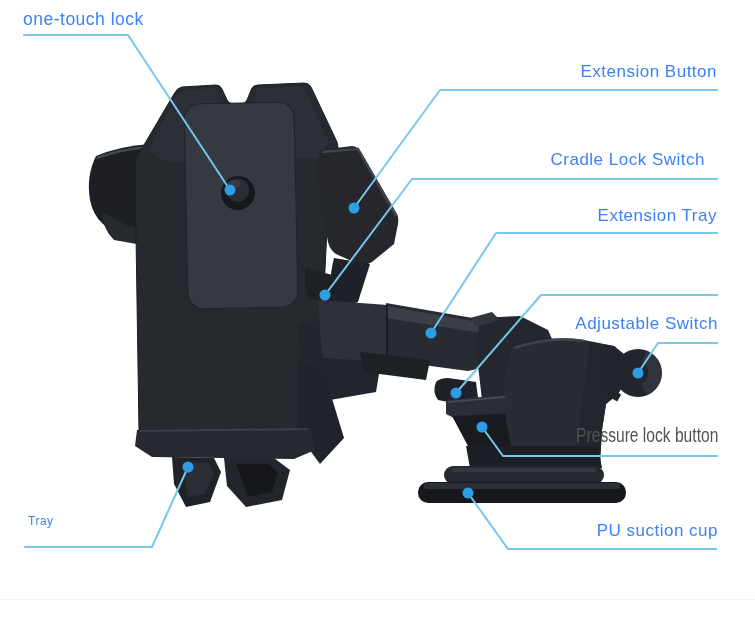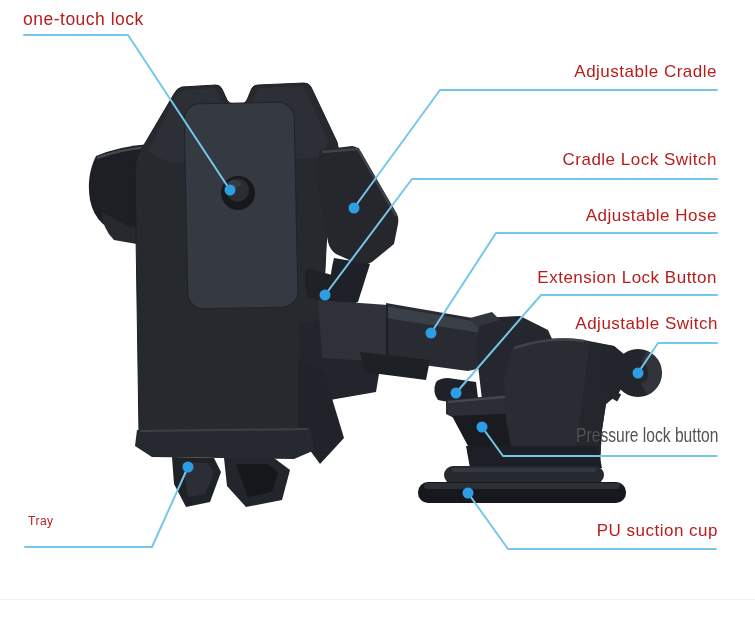--- a/index.html
+++ b/index.html
@@ -1,27 +1,27 @@
 <!DOCTYPE html>
 <html><head>
 <meta charset="utf-8">
 <style>
   html,body{margin:0;padding:0;background:#fff;}
   #stage{
     position:relative;width:755px;height:627px;background:#ffffff;
     overflow:hidden;font-family:"Liberation Sans",sans-serif;
   }
   .label{
-    position:absolute;white-space:nowrap;color:#b91c1c;
+    position:absolute;white-space:nowrap;color:#3b82f6;
     font-size:17px;letter-spacing:.5px;line-height:1.15;
   }
   .label.right{text-align:right;}
   #lbl-one-touch{left:23px;top:9px;font-size:17.5px;}
   #lbl-ext-cradle{right:38px;top:62px;}
-  #lbl-cradle-lock{right:38px;top:150px;}
+  #lbl-cradle-lock{right:50px;top:150px;}
   #lbl-ext-hose{right:38px;top:206px;}
   #lbl-ext-lock{right:38px;top:268px;}
   #lbl-adj-btn{right:37px;top:314px;}
   #lbl-pressure{right:37px;top:424px;font-size:20px;letter-spacing:0;color:#515254;
     transform:scaleX(.78);transform-origin:100% 50%;}
   #lbl-tray{left:28px;top:515px;font-size:12px;}
   #lbl-pu-cup{right:37px;top:521px;}
   svg{position:absolute;left:0;top:0;}
   .leader{fill:none;stroke:#76c7e9;stroke-width:2;stroke-linejoin:round;stroke-linecap:round;}
   .dot{fill:#2d9de4;}
@@ -122,23 +122,22 @@
       <circle class="dot" cx="431" cy="333" r="5.5"></circle>
       <circle class="dot" cx="456" cy="393" r="5.5"></circle>
       <circle class="dot" cx="638" cy="373" r="5.5"></circle>
       <circle class="dot" cx="482" cy="427" r="5.5"></circle>
       <circle class="dot" cx="188" cy="467" r="5.5"></circle>
       <circle class="dot" cx="468" cy="493" r="5.5"></circle>
     </g>
   </svg>
 
   <div class="label" id="lbl-one-touch">one-touch lock</div>
-  <div class="label right" id="lbl-ext-cradle">Adjustable Cradle</div>
+  <div class="label right" id="lbl-ext-cradle">Extension Button</div>
   <div class="label right" id="lbl-cradle-lock">Cradle Lock Switch</div>
-  <div class="label right" id="lbl-ext-hose">Adjustable Hose</div>
-  <div class="label right" id="lbl-ext-lock">Extension Lock Button</div>
+  <div class="label right" id="lbl-ext-hose">Extension Tray</div>
   <div class="label right" id="lbl-adj-btn">Adjustable Switch</div>
   <div class="label right" id="lbl-pressure">Pressure lock button</div>
   <div class="label" id="lbl-tray">Tray</div>
   <div class="label right" id="lbl-pu-cup">PU suction cup</div>
 
   <div id="photo-edge"></div>
 </div>
 
 </body></html>

